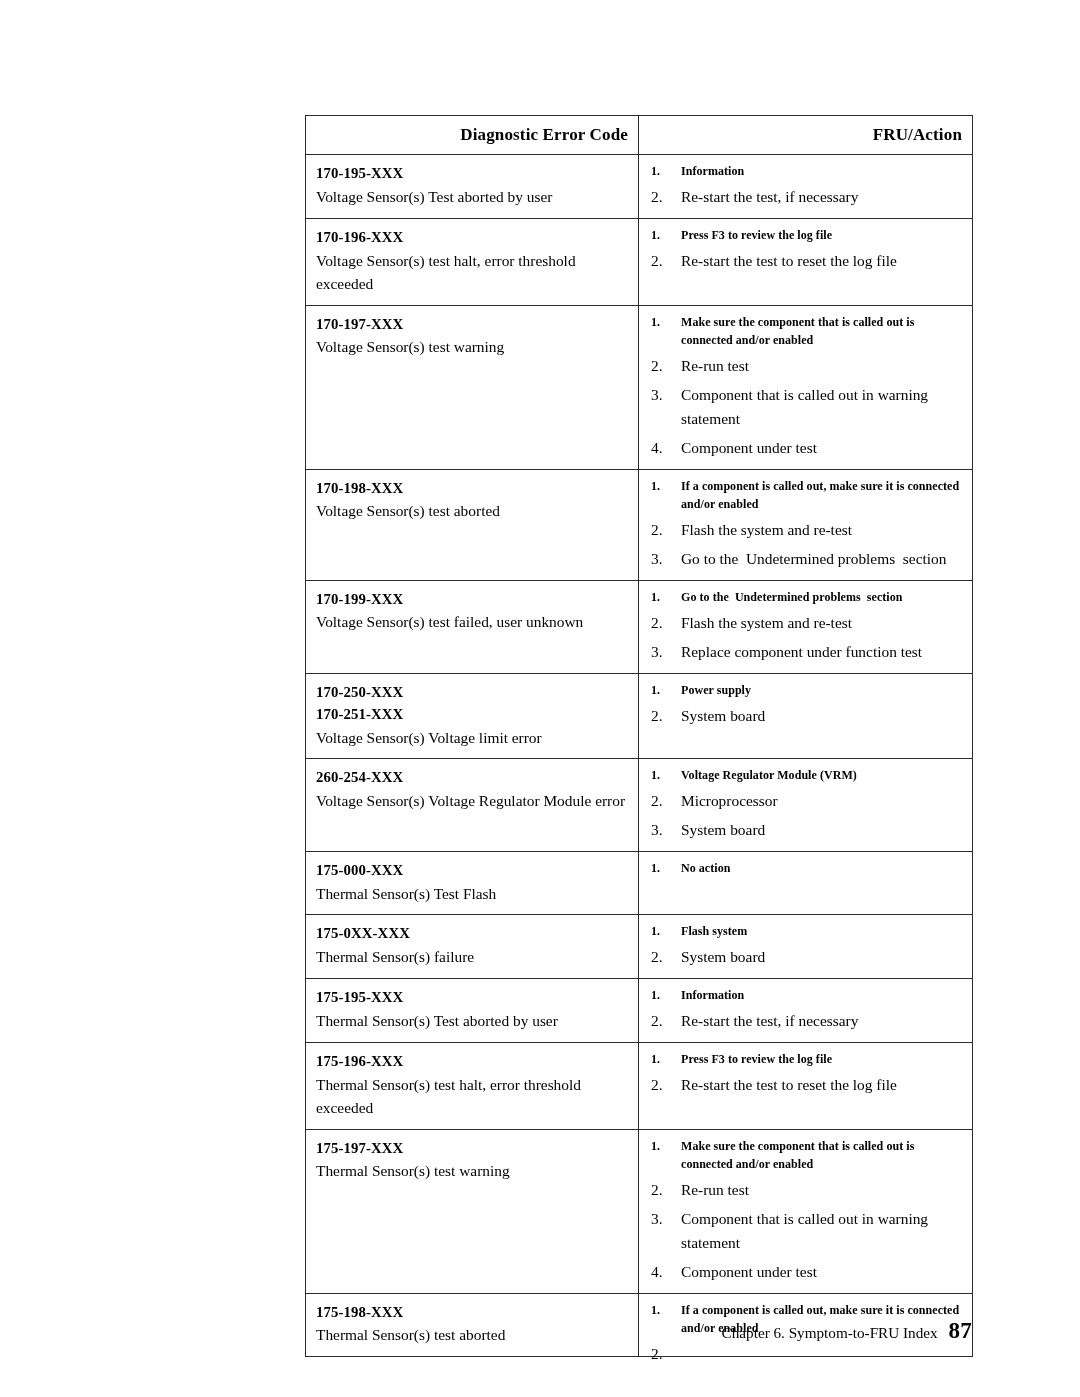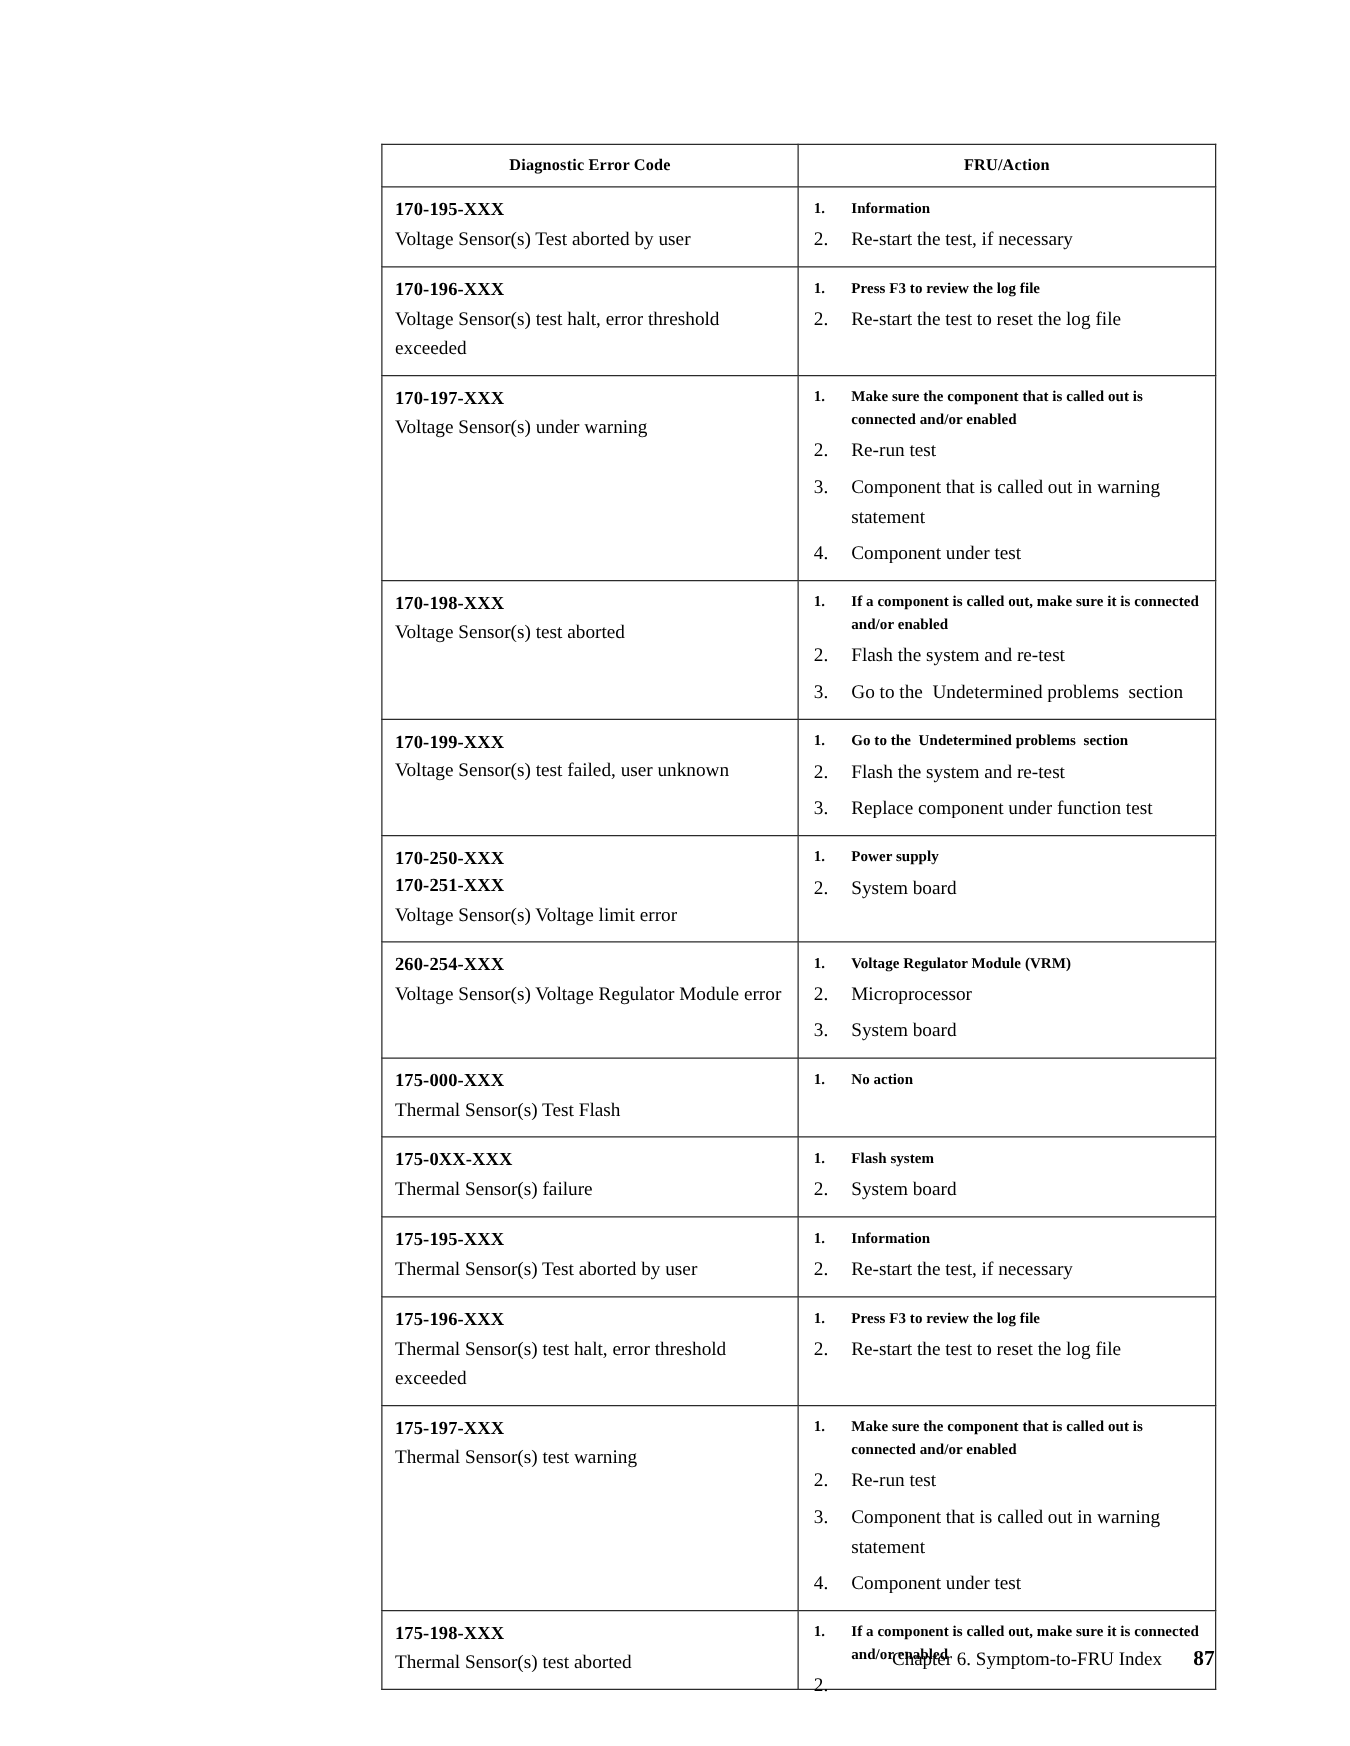--- a/index.html
+++ b/index.html
@@ -42,24 +42,24 @@
   .fru-table th,
   .fru-table td {
     border: 1px solid #2b2b2b;
     vertical-align: top;
     padding: 0;
   }
 
   
   .fru-table thead th {
     font-weight: bold;
-    font-size: 13px;
+    font-size: 17px;
     line-height: 1.25;
     padding: 8px 10px 9px 10px;
-    text-align: center;
+    text-align: right;
     letter-spacing: 0.15px;
   }
 
   
   td.code-cell {
     padding: 7px 10px 9px 10px;
   }
   td.action-cell {
     padding: 7px 8px 9px 10px;
   }
@@ -118,22 +118,22 @@
     left: 0;
     top: 1317px;
     width: 972px;
     text-align: right;
     font-size: 15.2px;
     line-height: 1.2;
   }
   .footer .chap { font-weight: normal; margin-top: 16px; }
   .footer .pageno {
     font-weight: bold;
-    font-size: 17px;
-    margin-left: 25px;
+    font-size: 23px;
+    margin-left: 11px;
     letter-spacing: 0.2px;
   }
 </style>
 </head>
 <body>
 
 <div class="page">
 
   <table class="fru-table">
     <colgroup>
@@ -167,21 +167,21 @@
           <td class="action-cell">
             <ol class="actions">
               <li class="strong"><span class="ws">Press F3 to review the log file</span></li>
               <li><span class="ws">Re-start the test to reset the log file</span></li>
             </ol>
           </td>
         </tr>
         <tr>
           <td class="code-cell">
             <div class="code-line">170-197-XXX</div>
-            <div class="code-desc">Voltage Sensor(s) under warning</div>
+            <div class="code-desc">Voltage Sensor(s) test warning</div>
           </td>
           <td class="action-cell">
             <ol class="actions">
               <li class="strong"><span class="ws">Make sure the component that is called out is connected and/or enabled</span></li>
               <li><span class="ws">Re-run test</span></li>
               <li><span class="ws">Component that is called out in warning statement</span></li>
               <li><span class="ws">Component under test</span></li>
             </ol>
           </td>
         </tr>

